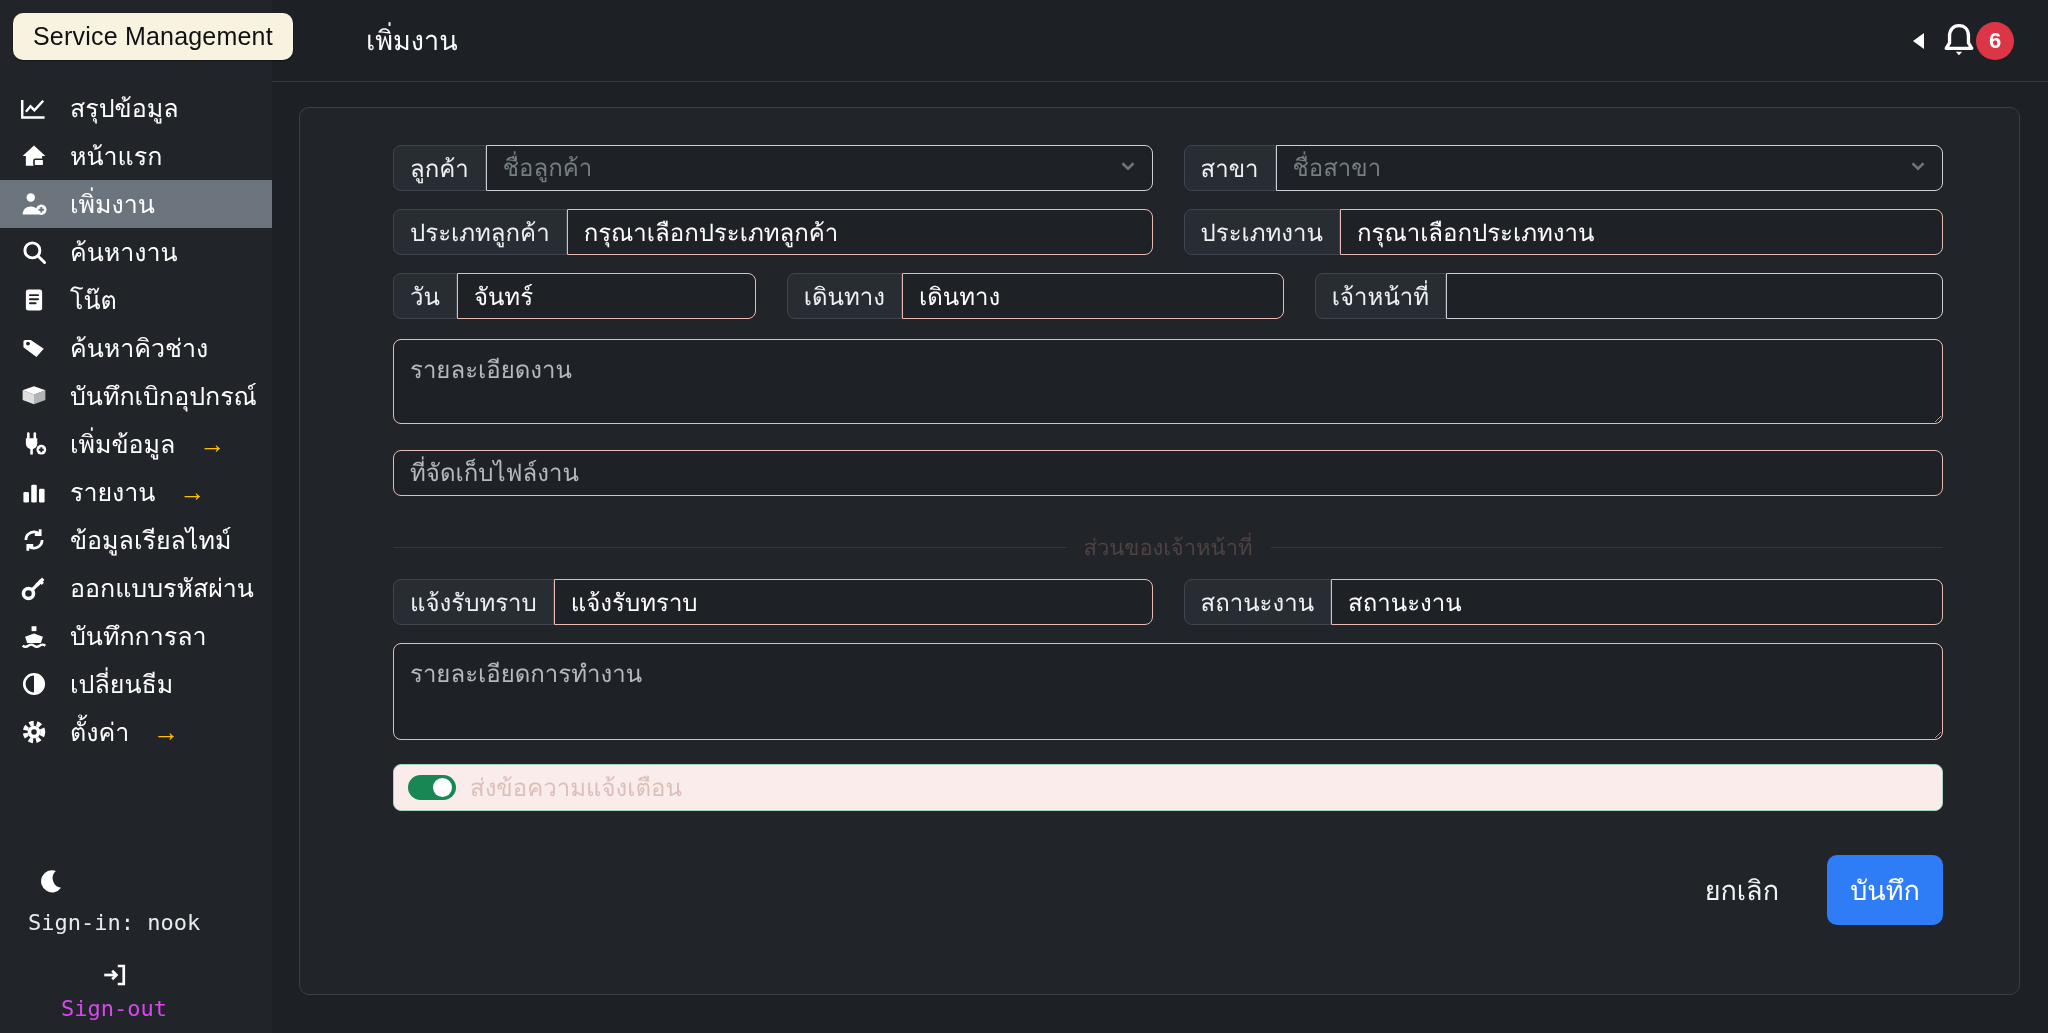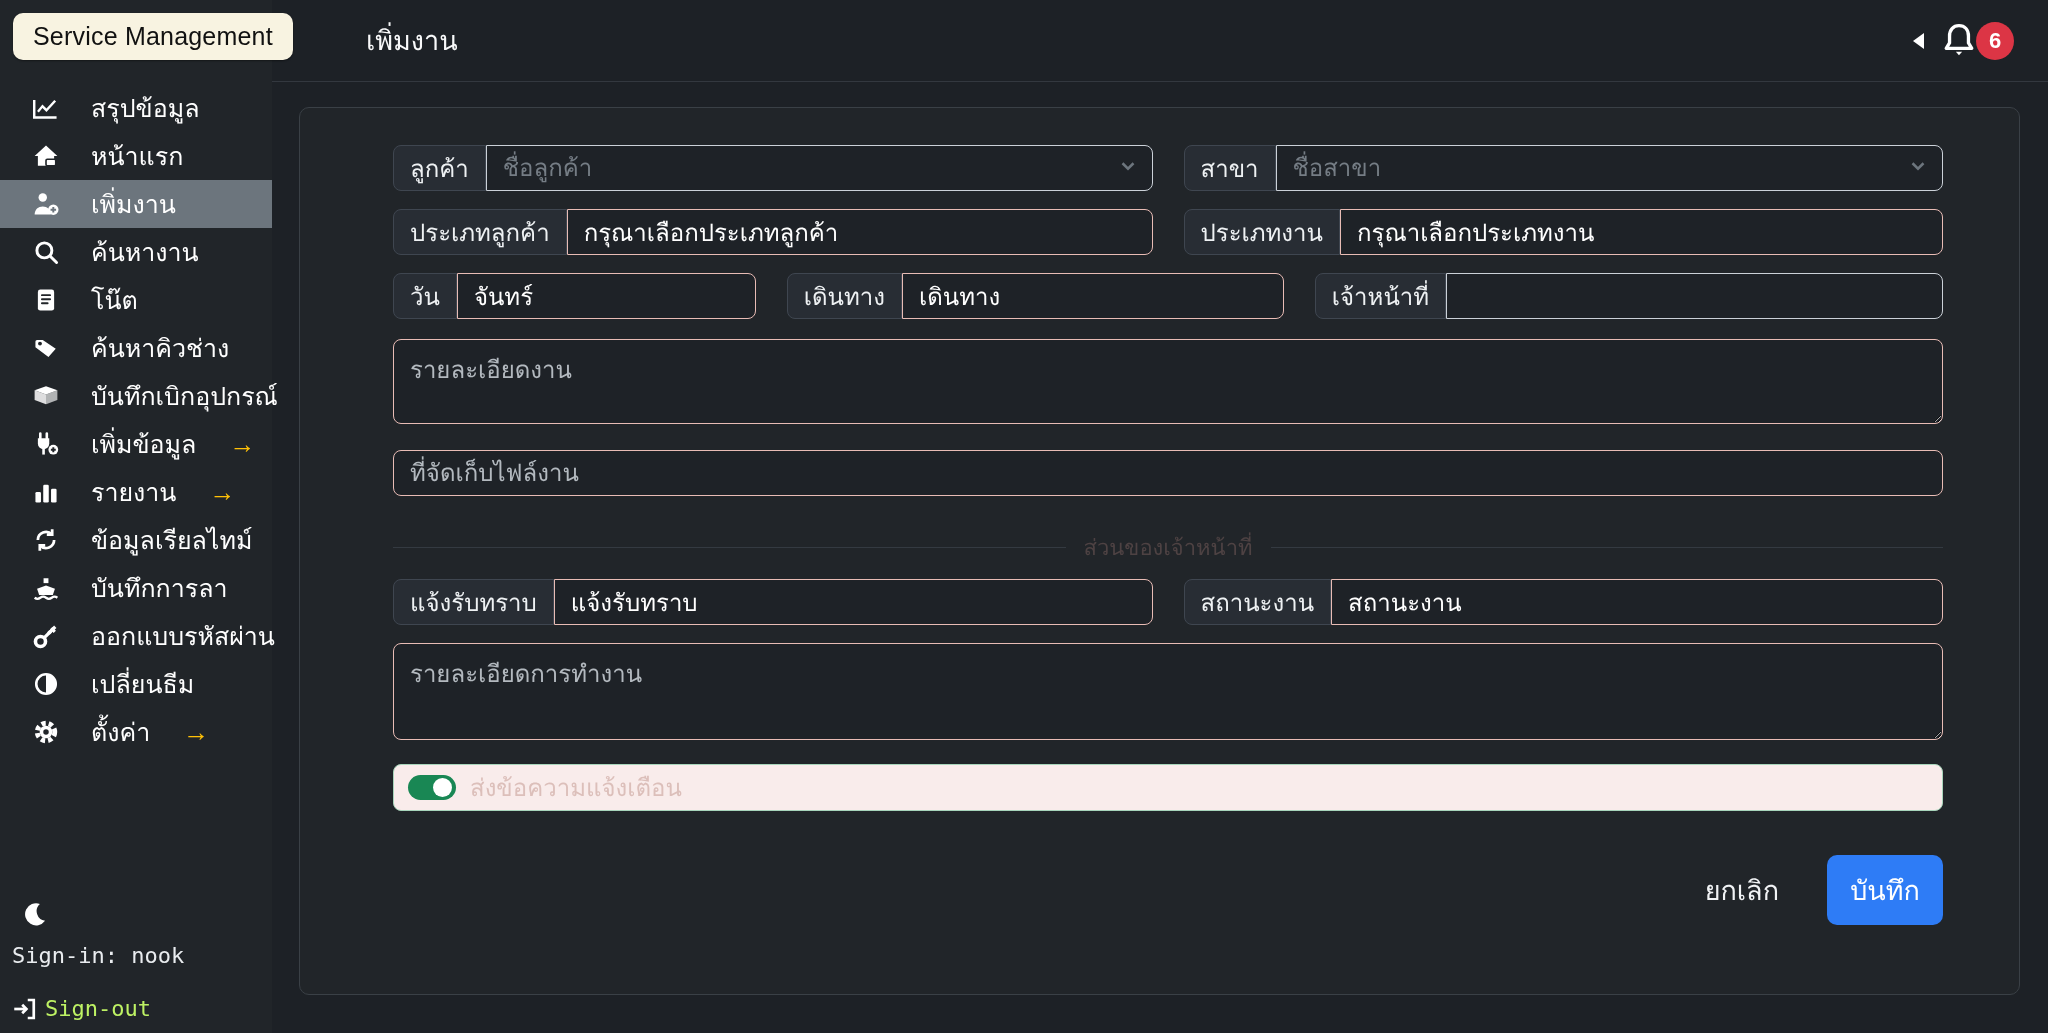--- a/index.html
+++ b/index.html
@@ -18,32 +18,32 @@
     background:#212529; position:relative;
   }
   .brand {
     display:inline-block; margin:13px 0 0 13px; padding:9px 20px;
     background:var(--brand-bg,#f8f3e1); color:#111; font-size:25px; font-weight:500;
     border-radius:10px; letter-spacing:.2px; white-space:nowrap;
     box-shadow:0 1px 2px rgba(0,0,0,.4);
   }
   .nav { margin-top:24px; }
   .nav-item {
-    display:flex; align-items:center; gap:31px; height:48px;
-    padding:0 10px 0 32px; font-size:25px; color:#fff; cursor:pointer; white-space:nowrap;text-align:right;
+    display:flex; align-items:center; gap:22px; height:48px;
+    padding:0 10px 0 20px; font-size:25px; color:#fff; cursor:pointer; white-space:nowrap;text-align:right;
   }
   .nav-item.active { background:#6c757d; }
   .icn { width:28px; height:28px; display:inline-flex; align-items:center; justify-content:center; flex:0 0 28px; }
   .icn svg { width:26px; height:26px; display:block; }
   .arrow { color:var(--arrow-yellow,#ffc107); font-size:26px; font-weight:bold; margin-left:2px; }
-  .sidebar-bottom { position:absolute; left:0; bottom:12px; padding-left:12px; }
+  .sidebar-bottom { position:absolute; left:16px; bottom:12px; padding-left:12px; }
   .moon { margin:0 0 16px 10px; width:26px; height:26px; }
   .moon svg { width:26px; height:26px; }
   .signin { font-family:"DejaVu Sans Mono",monospace; font-size:22px; color:#e9ecef; margin-bottom:28px; }
-  .signout { display:flex; align-items:center; gap:9px; font-family:"DejaVu Sans Mono",monospace; font-size:22px; color:#bef264; cursor:pointer; }
+  .signout { display:flex; align-items:center; gap:9px; font-family:"DejaVu Sans Mono",monospace; font-size:22px; color:#d946ef; cursor:pointer;flex-direction:column; }
   .signout svg { width:24px; height:24px; }
 
   
   .main { flex:1; display:flex; flex-direction:column; height:100%; background:#1d2126; }
   .topbar {
     height:82px; display:flex; align-items:center; justify-content:space-between;
     padding:0 34px 0 94px; border-bottom:1px solid #33383f;
   }
   .page-title { font-size:27px; font-weight:400; color:#f8f9fa; }
   .top-right { display:flex; align-items:center; }
@@ -239,36 +239,36 @@
               <path d="M11.8 1.4v3.3H8.5"></path>
               <path d="M13 8a5 5 0 0 1-8.6 3.4"></path>
               <path d="M4.2 14.6v-3.3h3.3"></path>
             </svg>
           </span>
         <span class="lbl">ข้อมูลเรียลไทม์</span>
       </div>
       <div class="nav-item">
         <span class="icn">
             <svg viewBox="0 0 16 16">
+              <circle cx="4.6" cy="11.4" r="3.1" fill="none" stroke="#fff" stroke-width="2.2"></circle>
+              <path d="M7 9l6.7-6.7" stroke="#fff" stroke-width="2"></path>
+              <path d="M11.2 3.2l2.2 2.2M9.4 5l1.6 1.6" stroke="#fff" stroke-width="2"></path>
+            </svg>
+          </span>
+        <span class="lbl">ออกแบบรหัสผ่าน</span>
+      </div>
+      <div class="nav-item">
+        <span class="icn">
+            <svg viewBox="0 0 16 16">
               <path d="M6.5 2h3v3h-3z" fill="#fff"></path>
               <path d="M2.5 8.5L8 6.5l5.5 2-1.3 3.8H3.8z" fill="#fff"></path>
               <path d="M1 14c1.2.9 2.3.9 3.5 0s2.3-.9 3.5 0 2.3.9 3.5 0 2.3-.9 3.5 0" stroke="#fff" stroke-width="1.4" fill="none"></path>
             </svg>
           </span>
         <span class="lbl">บันทึกการลา</span>
-      </div>
-      <div class="nav-item">
-        <span class="icn">
-            <svg viewBox="0 0 16 16">
-              <circle cx="4.6" cy="11.4" r="3.1" fill="none" stroke="#fff" stroke-width="2.2"></circle>
-              <path d="M7 9l6.7-6.7" stroke="#fff" stroke-width="2"></path>
-              <path d="M11.2 3.2l2.2 2.2M9.4 5l1.6 1.6" stroke="#fff" stroke-width="2"></path>
-            </svg>
-          </span>
-        <span class="lbl">ออกแบบรหัสผ่าน</span>
       </div>
       <div class="nav-item">
         <span class="icn">
             <svg viewBox="0 0 16 16">
               <circle cx="8" cy="8" r="6" fill="none" stroke="#fff" stroke-width="1.6"></circle>
               <path d="M8 2a6 6 0 0 1 0 12z" fill="#fff"></path>
             </svg>
           </span>
         <span class="lbl">เปลี่ยนธีม</span>
       </div>

